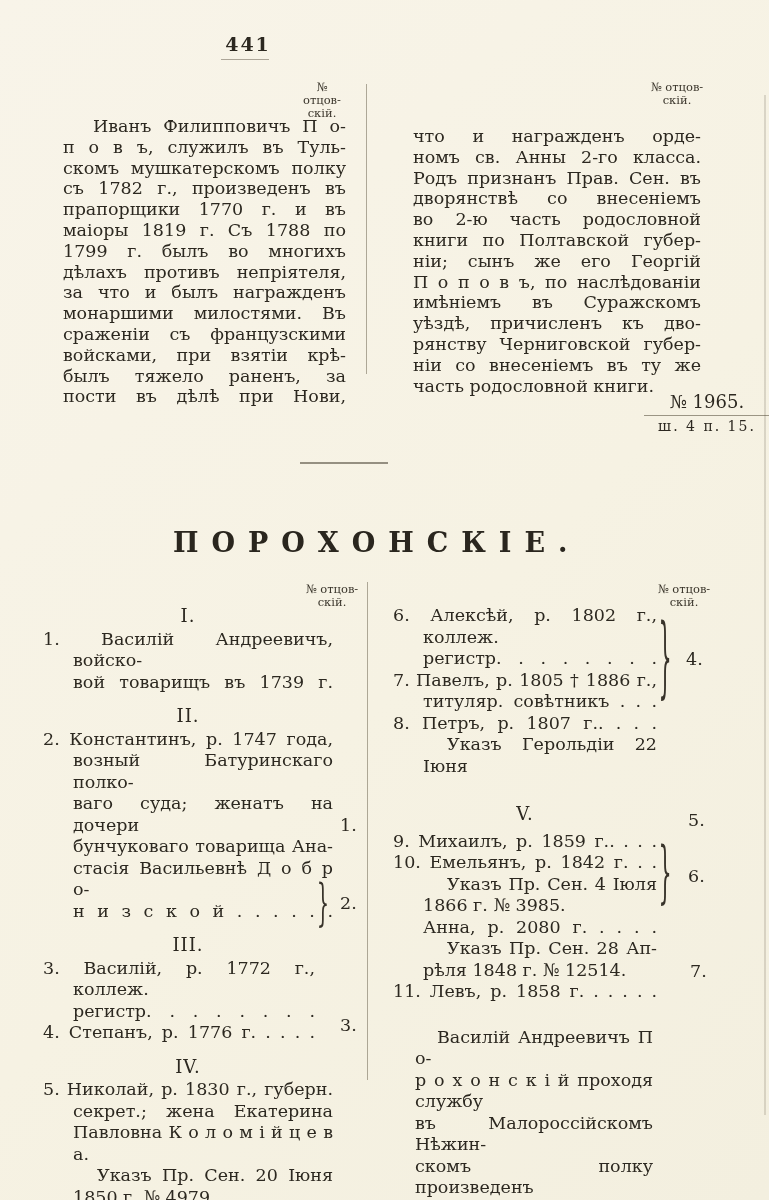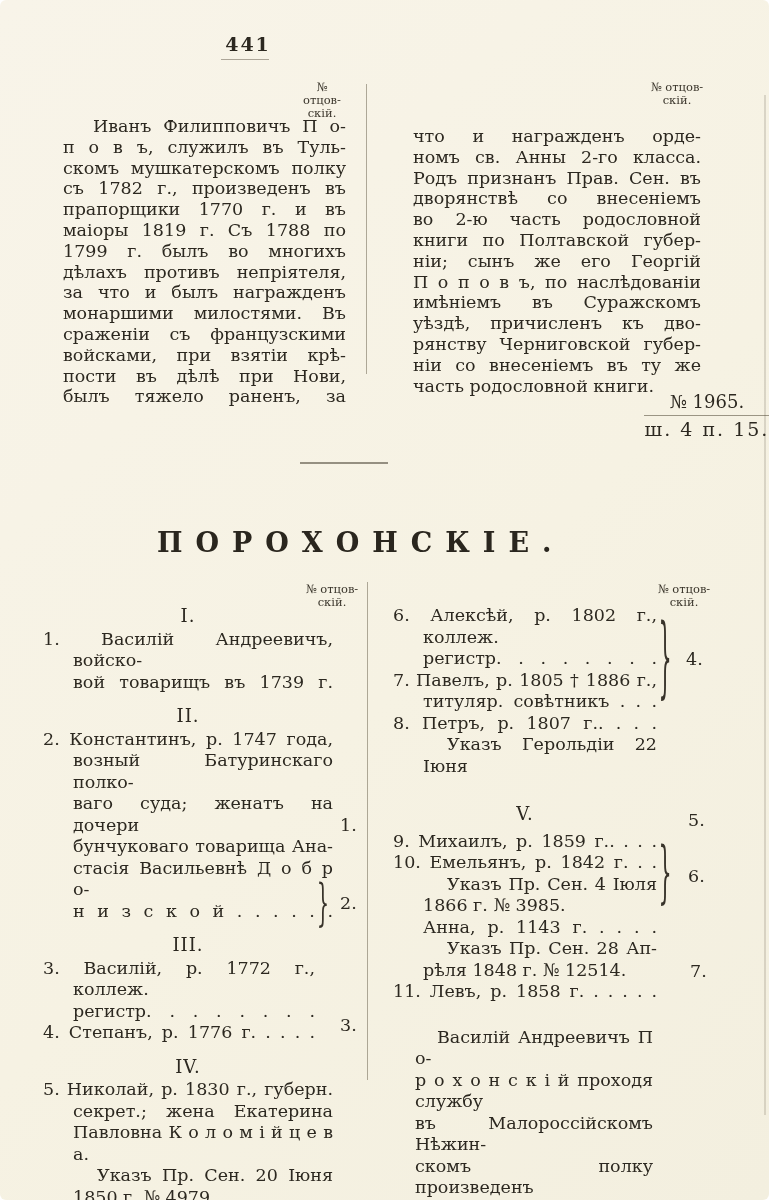--- a/index.html
+++ b/index.html
@@ -3,21 +3,20 @@
 <meta charset="utf-8">
 <style>
   html,body{margin:0;padding:0;}
   .page{
     position:relative;
     width:769px;height:1200px;
     background:linear-gradient(135deg,#f8f4e9 0%,#f6f2e3 55%,#f3efdf 100%);
     font-family:"DejaVu Serif","Liberation Serif",serif;
     color:#2c2820;
     overflow:hidden;
-    border-radius:6px;
   }
   
   .ln{
     text-align:justify;
     text-align-last:justify;
     white-space:normal;
   }
   .ln.nj{ text-align-last:left; }
   .ln.ind{ text-indent:24px; }
   .para{ position:absolute; font-size:17.5px; line-height:20.8px; }
@@ -58,24 +57,24 @@
   }
   .vrule{ position:absolute; width:1px; background:rgba(100,92,72,.5); }
   .vrule.r-top{ left:366px; top:84px;  height:290px; }
   .vrule.r-mid{ left:367px; top:582px; height:498px; }
   .page-edge{ position:absolute; left:764px; top:95px; width:2px; height:1020px; background:rgba(90,80,60,.18); }
   .ref{
     position:absolute; left:644px; top:391px; width:126px; text-align:center;
   }
   .ref .num{ font-size:18px; display:block; }
   .ref .rule{ display:block; height:1px; background:rgba(80,72,55,.55); margin:3px 0 2px 0; }
-  .ref .code{ font-size:19px; display:block; letter-spacing:2px; }
+  .ref .code{ font-size:14px; display:block; letter-spacing:2px; }
   .divider{ position:absolute; left:300px; top:462px; width:88px; height:2px; background:rgba(70,62,48,.55); }
   .section-title{
-    position:absolute; left:144px; top:527px; width:374px;
+    position:absolute; left:160px; top:527px; width:374px;
     text-align:center; font-size:27px; font-weight:bold;
     letter-spacing:13px; text-indent:13px; color:#2a261e;
   }
 </style>
 </head>
 <body>
 
 <div class="page">
 
   <div class="pagenum">441</div>
@@ -100,22 +99,22 @@
       <div class="ln">скомъ мушкатерскомъ полку</div>
       <div class="ln">съ 1782 г., произведенъ въ</div>
       <div class="ln">прапорщики 1770 г. и въ</div>
       <div class="ln">маіоры 1819 г. Съ 1788 по</div>
       <div class="ln">1799 г. былъ во многихъ</div>
       <div class="ln">дѣлахъ противъ непріятеля,</div>
       <div class="ln">за что и былъ награжденъ</div>
       <div class="ln">монаршими милостями. Въ</div>
       <div class="ln">сраженіи съ французскими</div>
       <div class="ln">войсками, при взятіи крѣ-</div>
+      <div class="ln">былъ тяжело раненъ, за</div>
       <div class="ln">пости въ дѣлѣ при Нови,</div>
-      <div class="ln">былъ тяжело раненъ, за</div>
     </div>
 
   <div class="para" style="left:413px;top:126px;width:288px;">
       <div class="ln">что и награжденъ орде-</div>
       <div class="ln">номъ св. Анны 2-го класса.</div>
       <div class="ln">Родъ признанъ Прав. Сен. въ</div>
       <div class="ln">дворянствѣ со внесеніемъ</div>
       <div class="ln">во 2-ю часть родословной</div>
       <div class="ln">книги по Полтавской губер-</div>
       <div class="ln">ніи; сынъ же его Георгій</div>
@@ -202,21 +201,21 @@
         <div class="ln ind">Указъ Герольдіи 22 Іюня</div>
       </div>
     <div class="lhead w264" style="margin-top:26px;margin-bottom:6px;">V.</div>
     <div class="entry w264">
         <div class="ln">9. Михаилъ, р. 1859 г.. . . .</div>
       </div>
     <div class="entry w264">
         <div class="ln">10. Емельянъ, р. 1842 г. . .</div>
         <div class="ln ind">Указъ Пр. Сен. 4 Іюля</div>
         <div class="ln nj">1866 г. № 3985.</div>
-        <div class="ln">Анна, р. 1143 г. . . . .</div>
+        <div class="ln">Анна, р. 2080 г. . . . .</div>
       </div>
     <div class="cont w264">
         <div class="ln ind">Указъ Пр. Сен. 28 Ап-</div>
         <div class="ln nj">рѣля 1848 г. № 12514.</div>
       </div>
     <div class="entry w264">
         <div class="ln">11. Левъ, р. 1858 г. . . . . .</div>
       </div>
     <div class="closing">
         <div class="ln">Василій Андреевичъ П о-</div>

